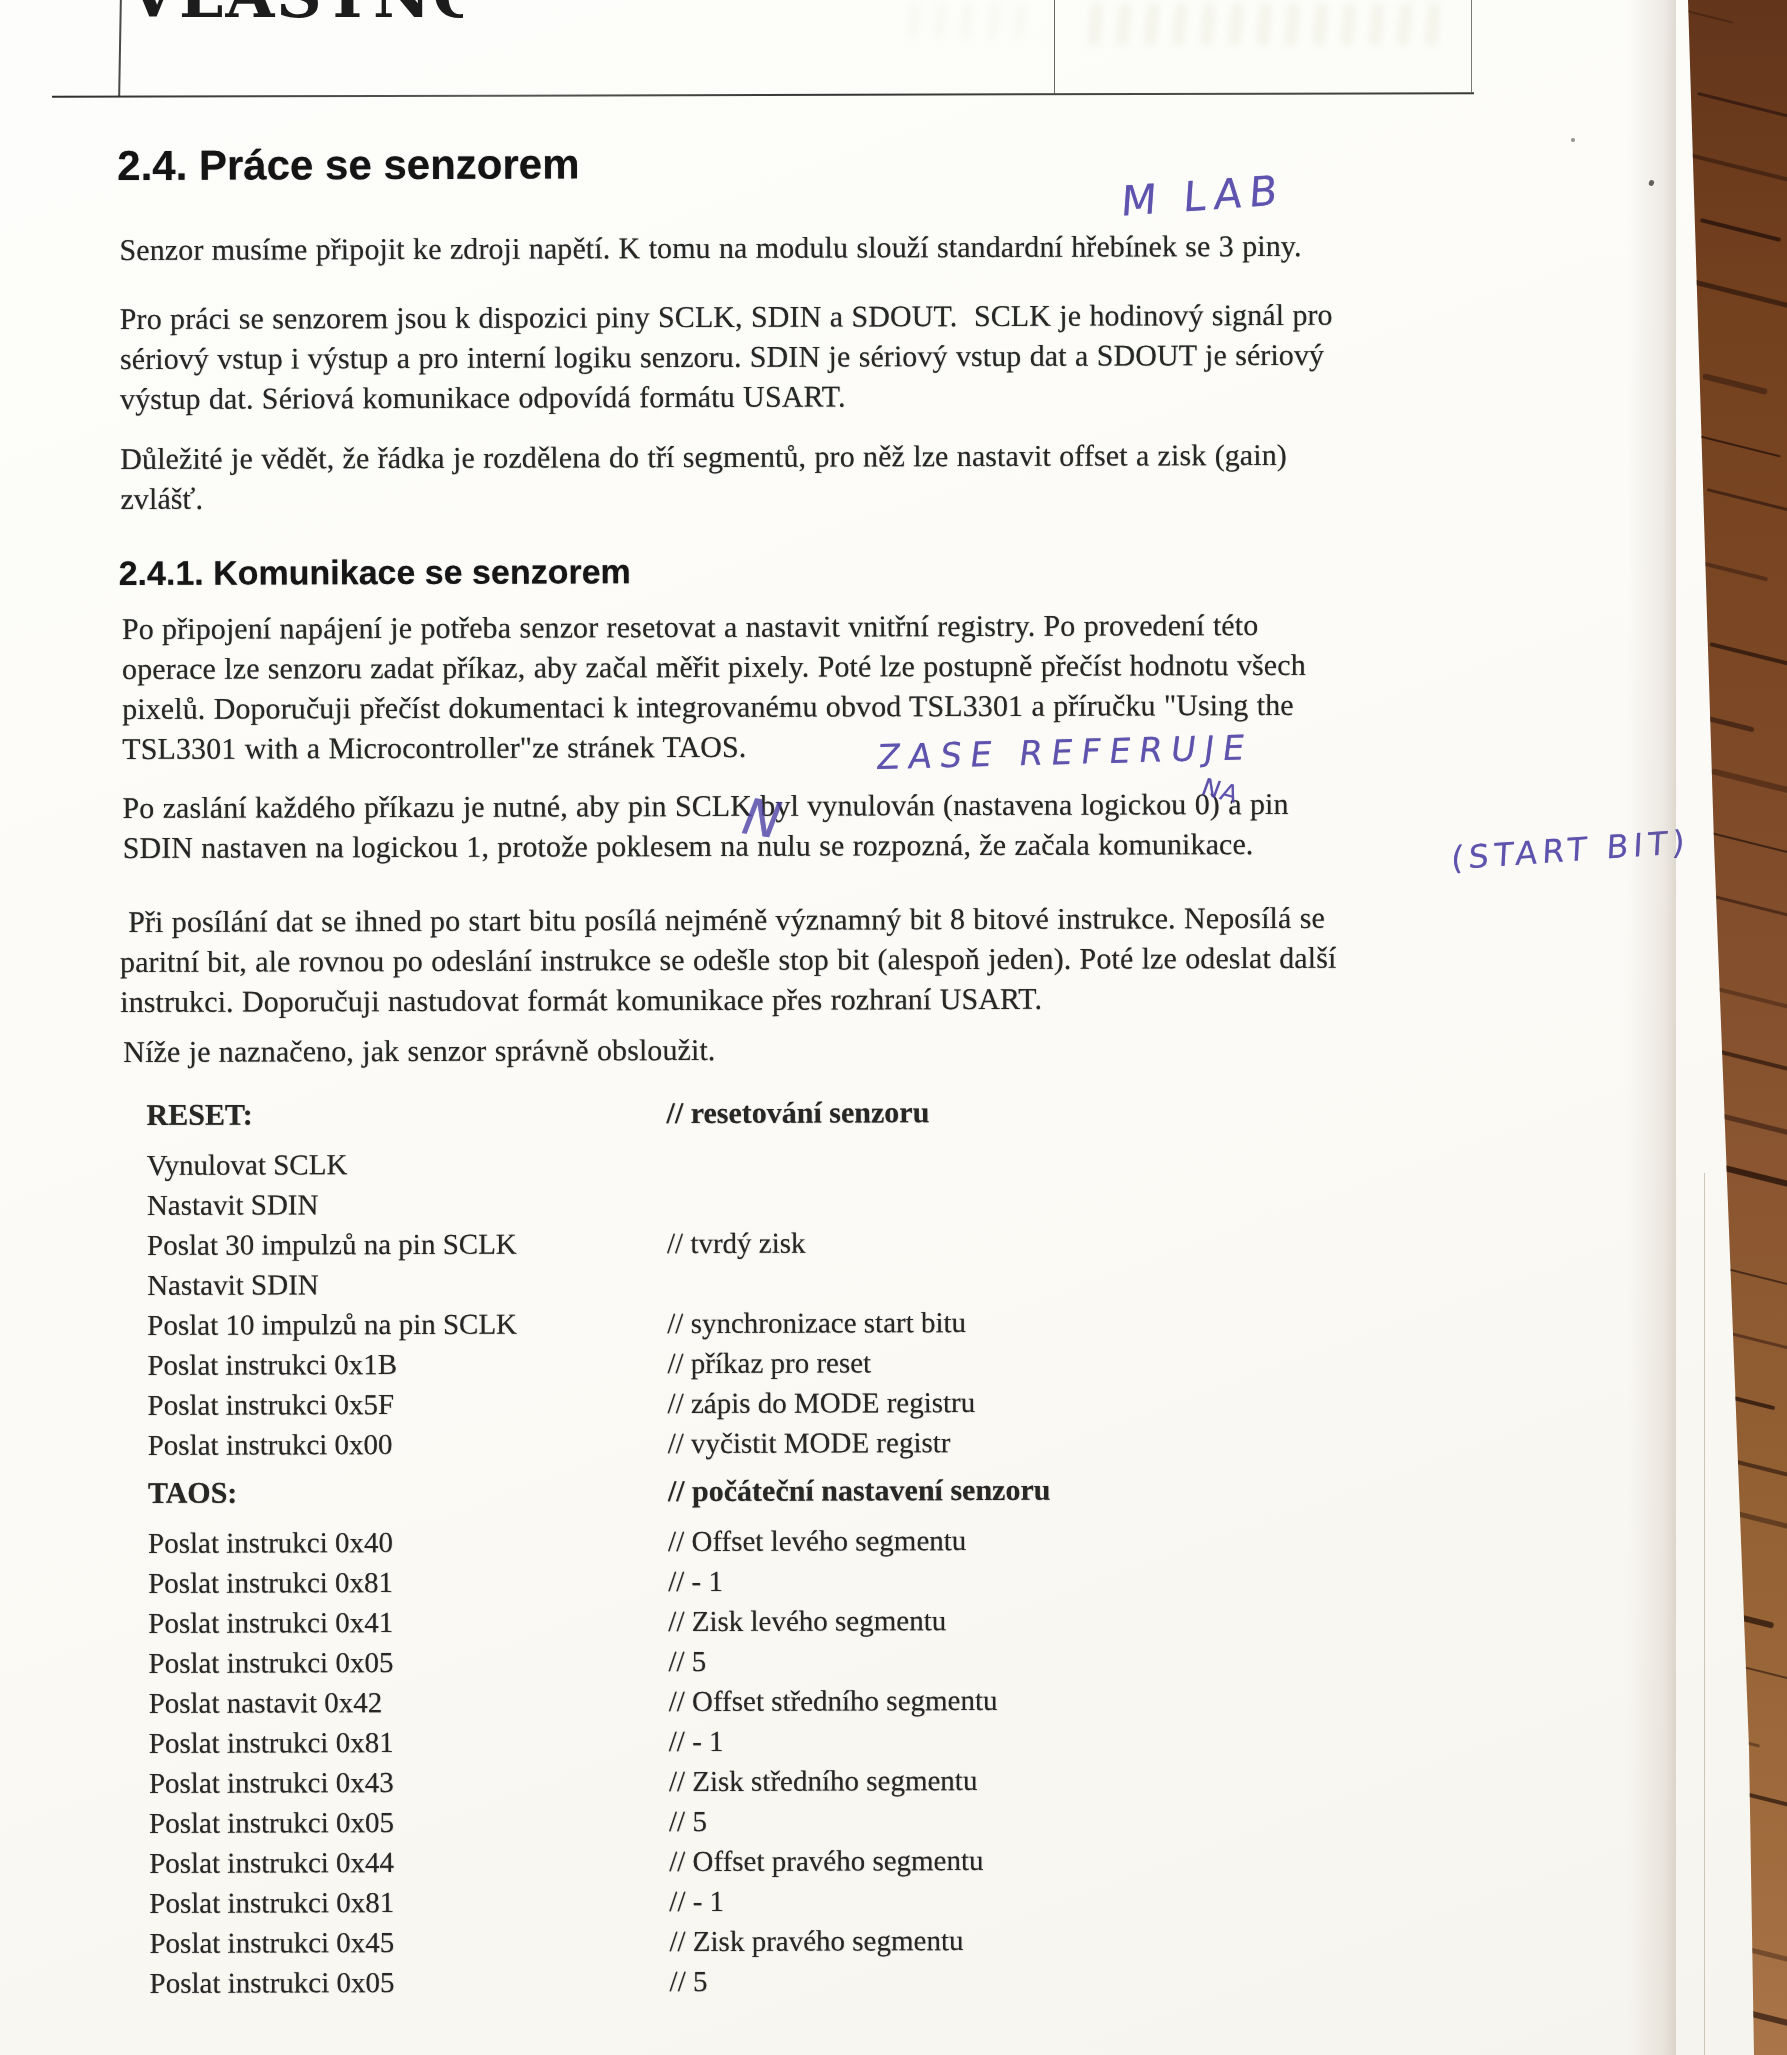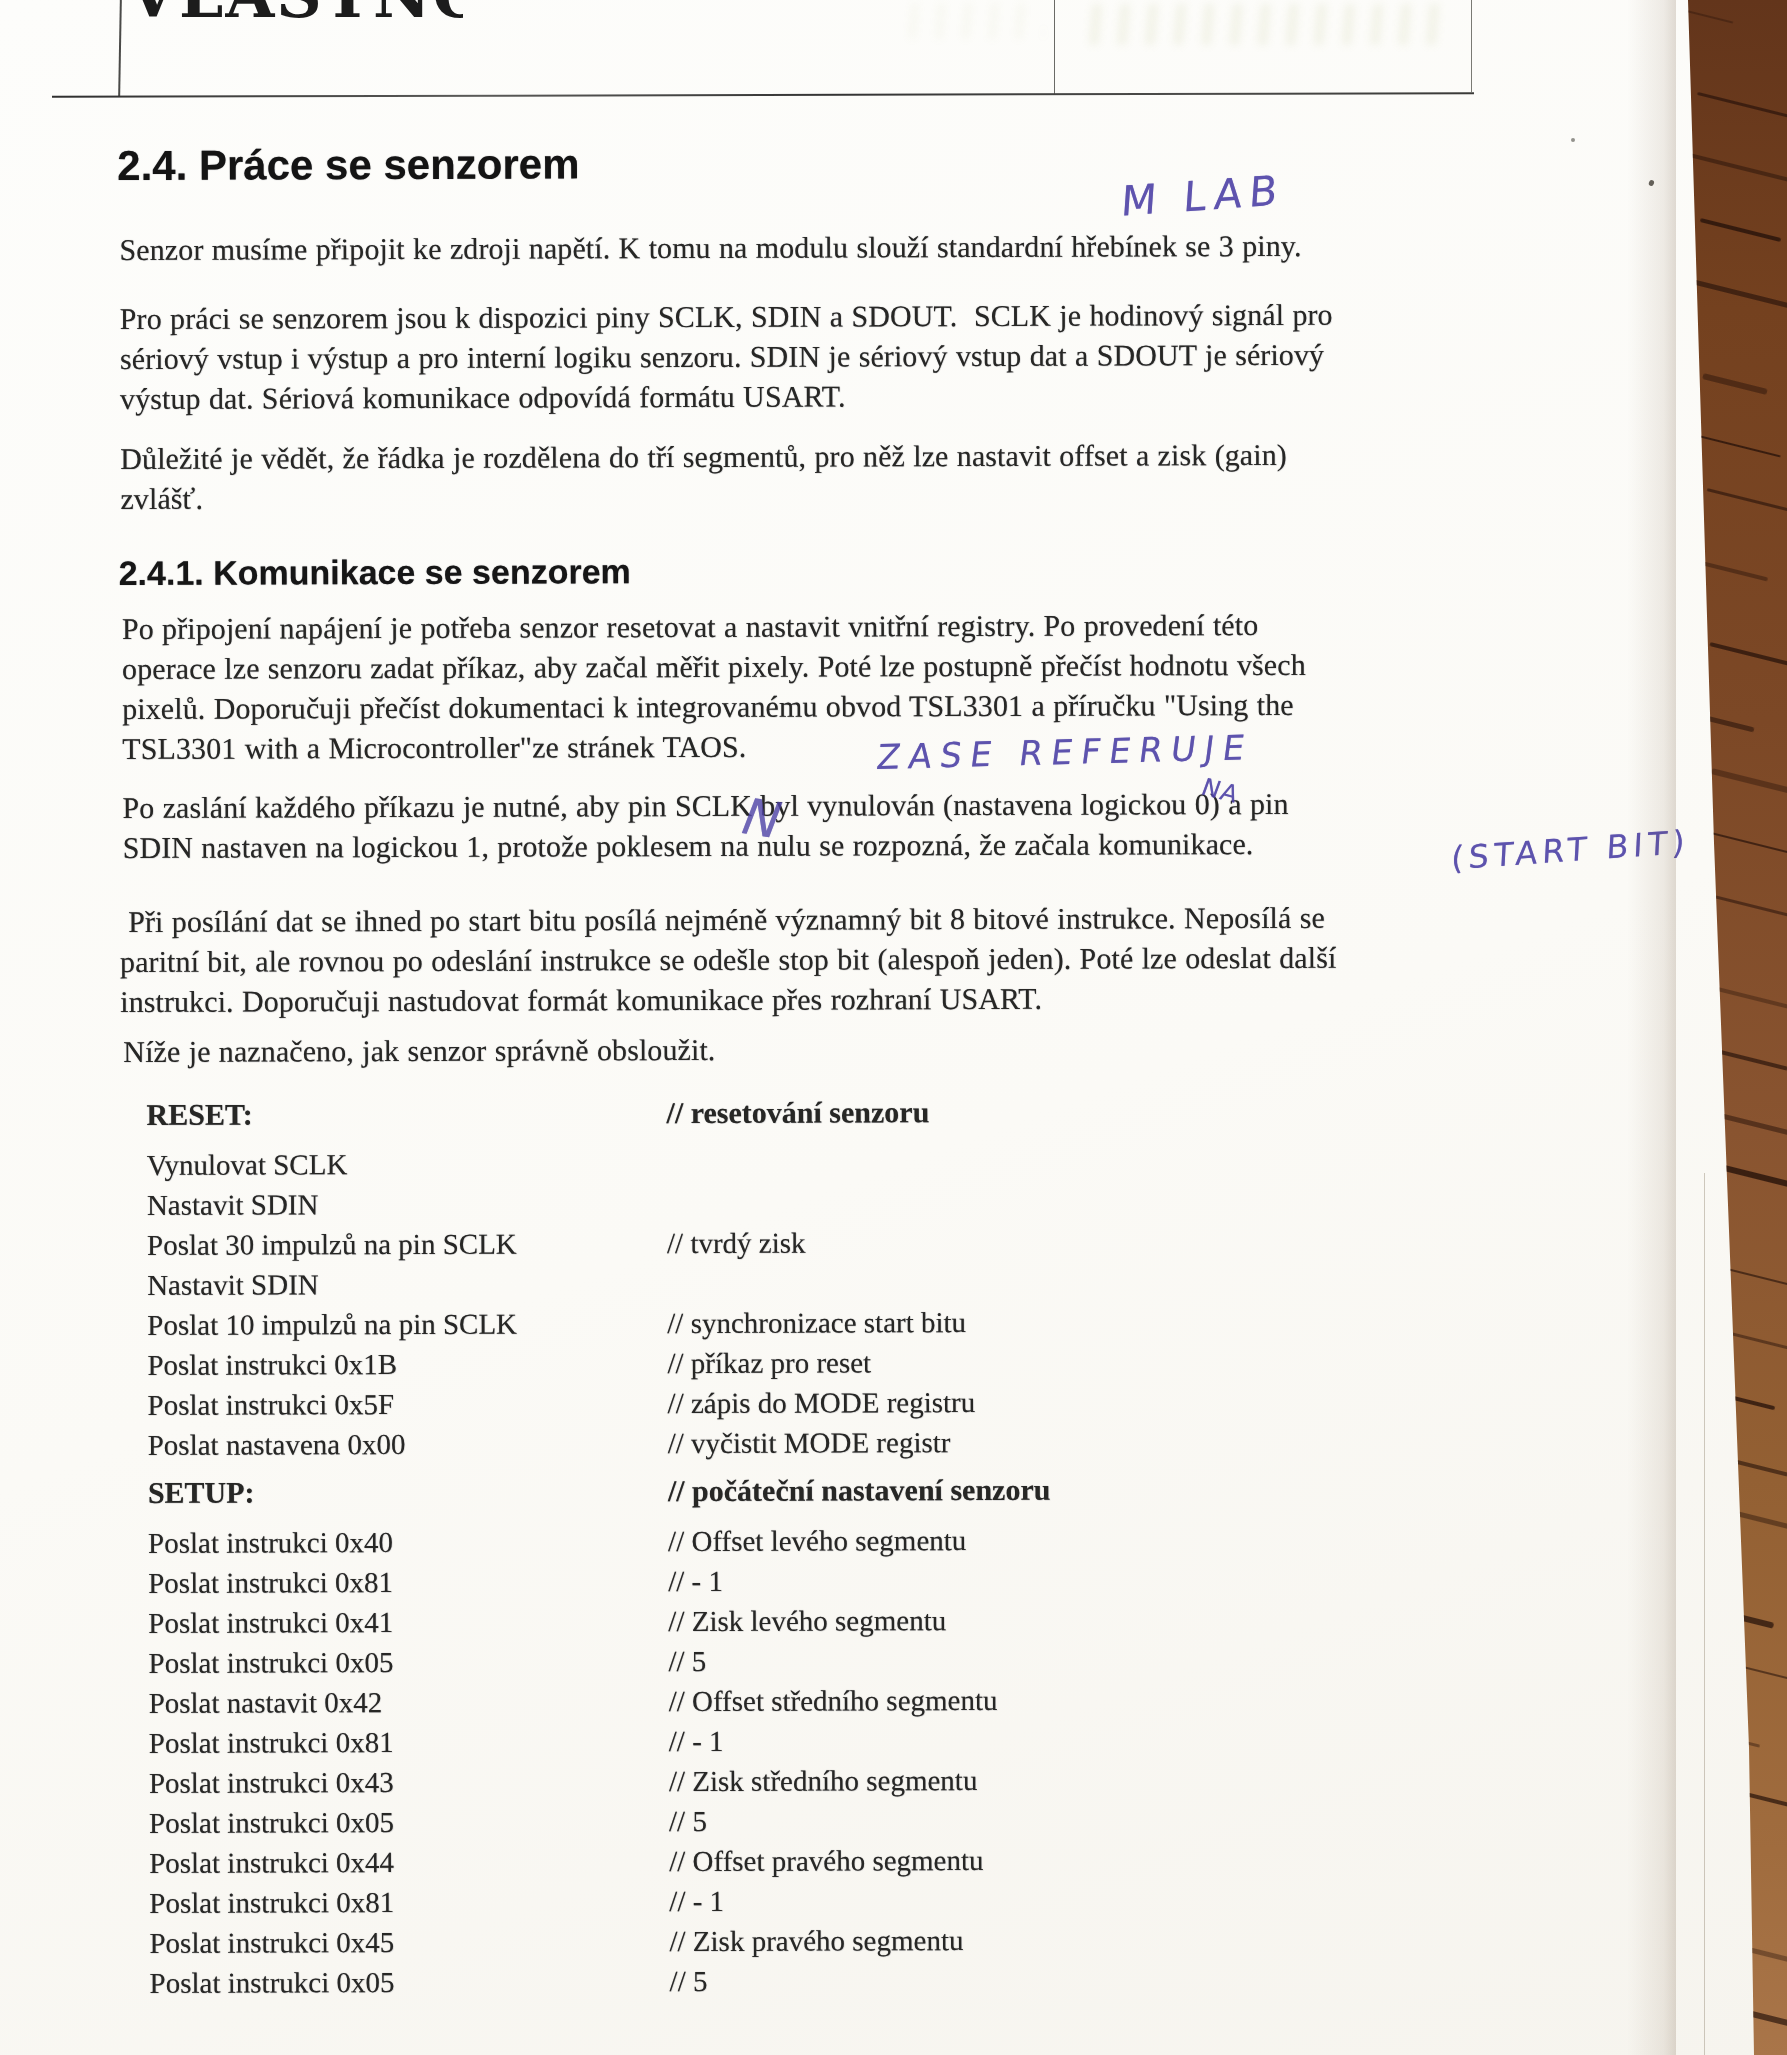--- a/index.html
+++ b/index.html
@@ -122,22 +122,22 @@
 
     <div class="listing printed">
         <div class="lrow bold gap-after"><span class="llabel">RESET:</span><span class="lcomment">// resetování senzoru</span></div>
         <div class="lrow"><span class="llabel">Vynulovat SCLK</span><span class="lcomment"></span></div>
         <div class="lrow"><span class="llabel">Nastavit SDIN</span><span class="lcomment"></span></div>
         <div class="lrow"><span class="llabel">Poslat 30 impulzů na pin SCLK</span><span class="lcomment">// tvrdý zisk</span></div>
         <div class="lrow"><span class="llabel">Nastavit SDIN</span><span class="lcomment"></span></div>
         <div class="lrow"><span class="llabel">Poslat 10 impulzů na pin SCLK</span><span class="lcomment">// synchronizace start bitu</span></div>
         <div class="lrow"><span class="llabel">Poslat instrukci 0x1B</span><span class="lcomment">// příkaz pro reset</span></div>
         <div class="lrow"><span class="llabel">Poslat instrukci 0x5F</span><span class="lcomment">// zápis do MODE registru</span></div>
-        <div class="lrow"><span class="llabel">Poslat nastavena 0x00</span><span class="lcomment">// vyčistit MODE registr</span></div>
-        <div class="lrow bold gap-after gap-before"><span class="llabel">SETUP:</span><span class="lcomment">// počáteční nastavení senzoru</span></div>
+        <div class="lrow"><span class="llabel">Poslat instrukci 0x00</span><span class="lcomment">// vyčistit MODE registr</span></div>
+        <div class="lrow bold gap-after gap-before"><span class="llabel">TAOS:</span><span class="lcomment">// počáteční nastavení senzoru</span></div>
         <div class="lrow"><span class="llabel">Poslat instrukci 0x40</span><span class="lcomment">// Offset levého segmentu</span></div>
         <div class="lrow"><span class="llabel">Poslat instrukci 0x81</span><span class="lcomment">// - 1</span></div>
         <div class="lrow"><span class="llabel">Poslat instrukci 0x41</span><span class="lcomment">// Zisk levého segmentu</span></div>
         <div class="lrow"><span class="llabel">Poslat instrukci 0x05</span><span class="lcomment">// 5</span></div>
         <div class="lrow"><span class="llabel">Poslat nastavit 0x42</span><span class="lcomment">// Offset středního segmentu</span></div>
         <div class="lrow"><span class="llabel">Poslat instrukci 0x81</span><span class="lcomment">// - 1</span></div>
         <div class="lrow"><span class="llabel">Poslat instrukci 0x43</span><span class="lcomment">// Zisk středního segmentu</span></div>
         <div class="lrow"><span class="llabel">Poslat instrukci 0x05</span><span class="lcomment">// 5</span></div>
         <div class="lrow"><span class="llabel">Poslat instrukci 0x44</span><span class="lcomment">// Offset pravého segmentu</span></div>
         <div class="lrow"><span class="llabel">Poslat instrukci 0x81</span><span class="lcomment">// - 1</span></div>

